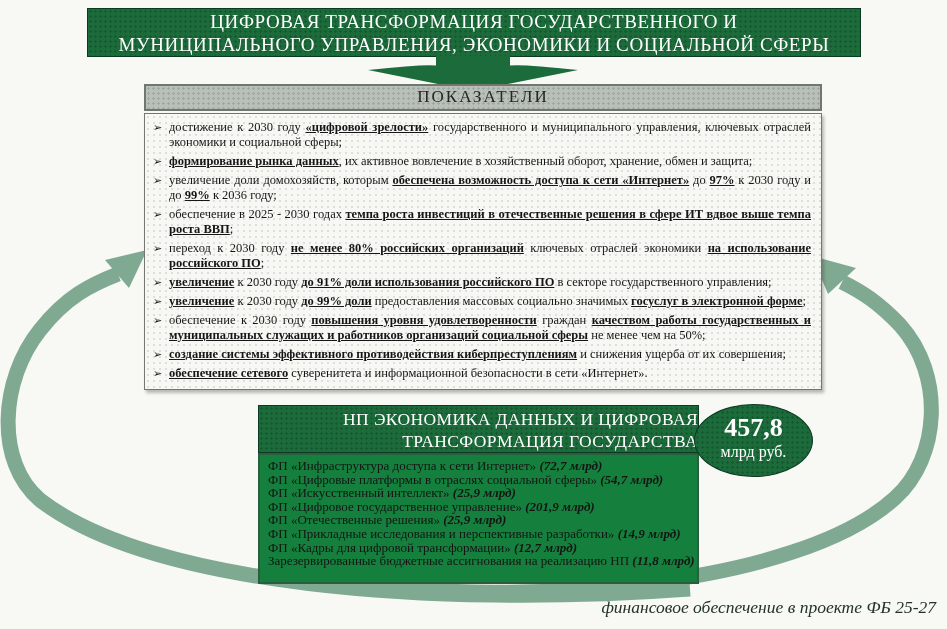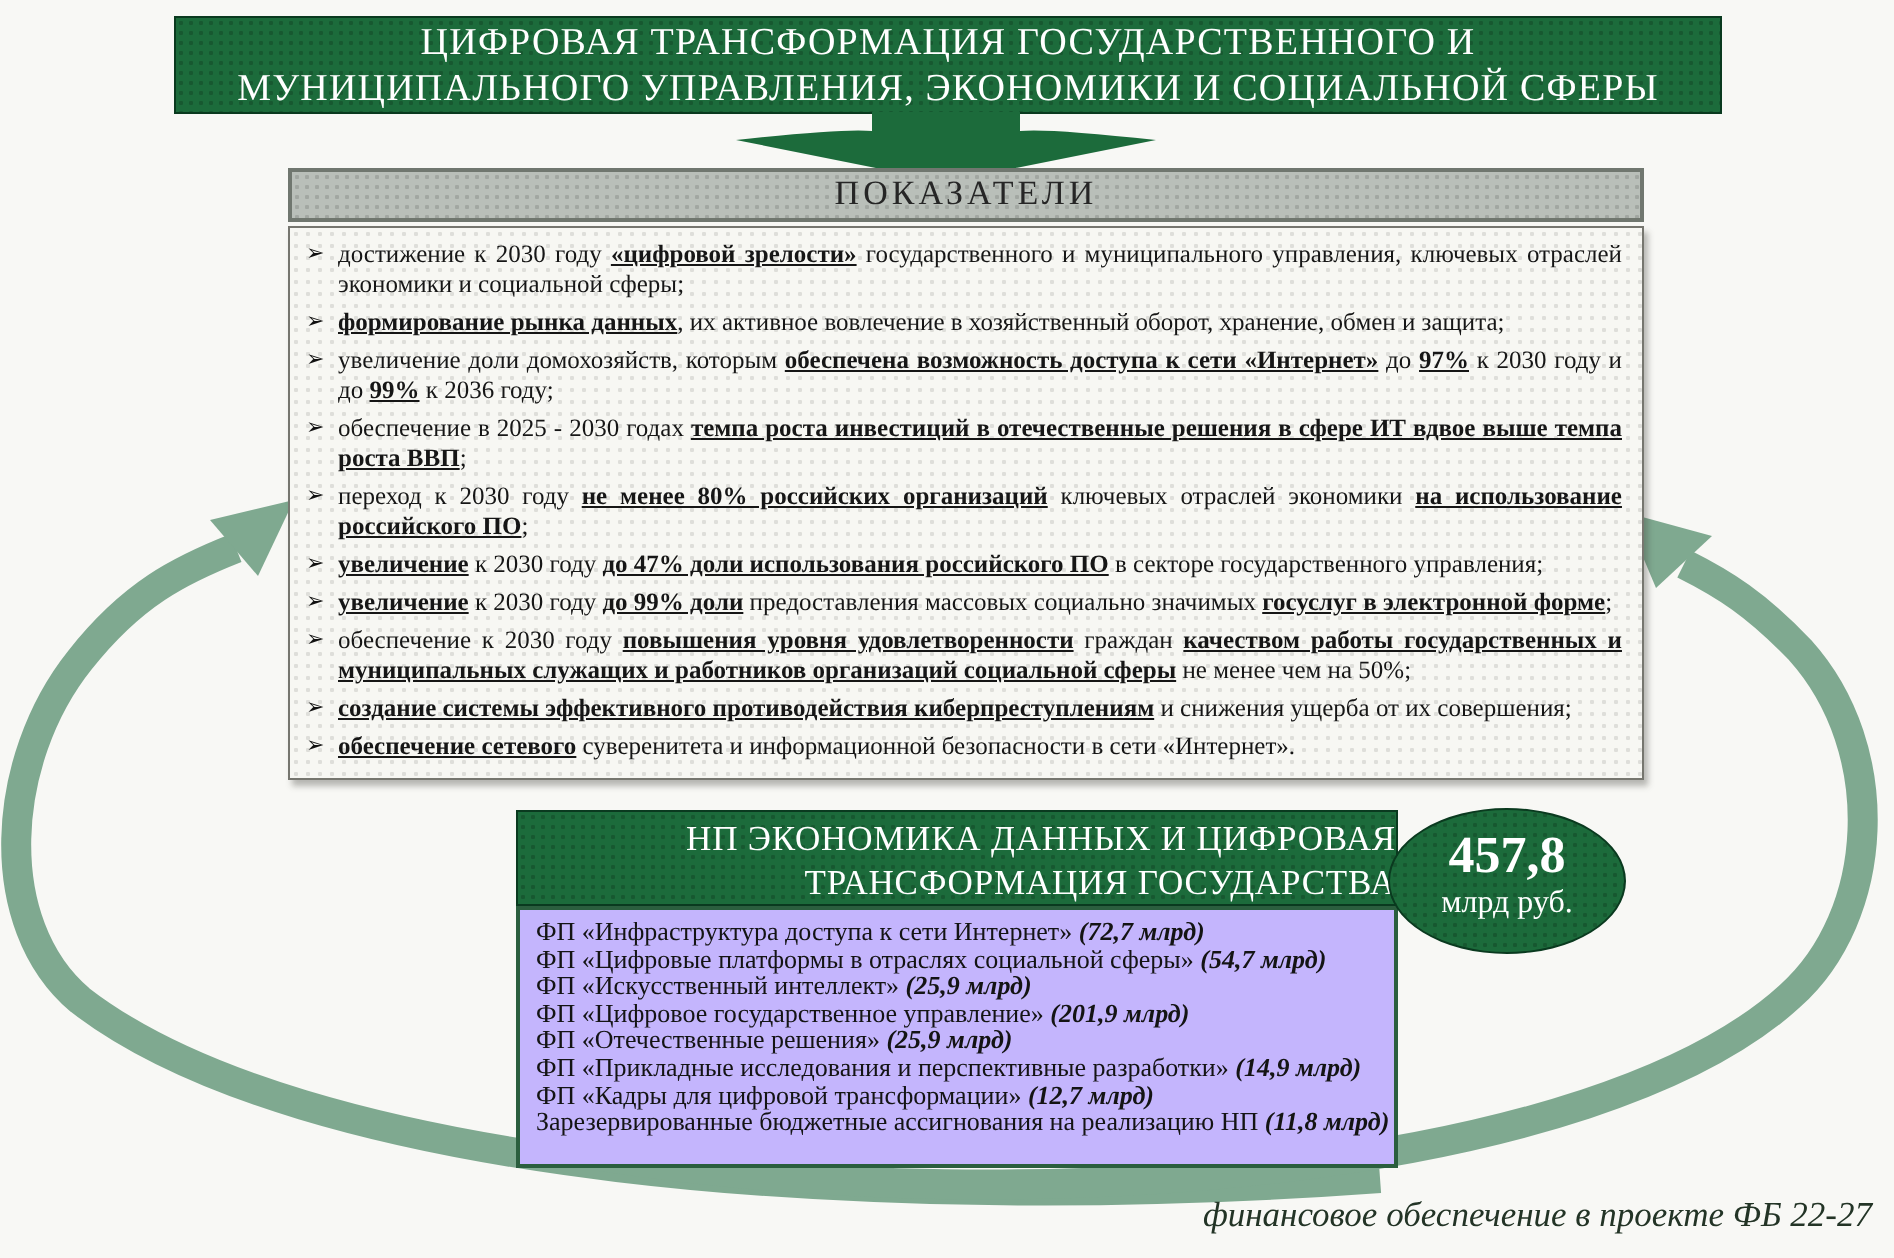--- a/index.html
+++ b/index.html
@@ -65,21 +65,21 @@
     background-size:5px 5px;
     border:1px solid #0a3a1f;box-sizing:border-box;
     color:#fff;text-align:right;
     font-size:17.5px;line-height:22px;letter-spacing:.4px;
     padding-top:2px;
   }
 
   
   .np-box{
     position:absolute;left:258px;top:453px;width:441px;height:131px;z-index:1;
-    background:#c4b5fd;
+    background:#15803d;
     border:2px solid #2b5e3e;box-sizing:border-box;
     padding:4px 6px 2px 8px;
     color:#141414;font-size:13px;line-height:13.6px;
     overflow:hidden;
   }
   .np-row{white-space:nowrap;}
   .np-row .amt{font-weight:bold;font-style:italic;}
 
   
   .badge{
@@ -142,21 +142,21 @@
       <div class="ind-item">
         <span class="bullet">➢</span>
         <span class="txt">обеспечение в 2025 - 2030 годах <b><u>темпа роста инвестиций в отечественные решения в сфере ИТ вдвое выше темпа роста ВВП</u></b>;</span>
       </div>
       <div class="ind-item">
         <span class="bullet">➢</span>
         <span class="txt">переход к 2030 году <b><u>не менее 80% российских организаций</u></b> ключевых отраслей экономики <b><u>на использование российского ПО</u></b>;</span>
       </div>
       <div class="ind-item">
         <span class="bullet">➢</span>
-        <span class="txt"><b><u>увеличение</u></b> к 2030 году <b><u>до 47% доли использования российского ПО</u></b> в секторе государственного управления;</span>
+        <span class="txt"><b><u>увеличение</u></b> к 2030 году <b><u>до 91% доли использования российского ПО</u></b> в секторе государственного управления;</span>
       </div>
       <div class="ind-item">
         <span class="bullet">➢</span>
         <span class="txt"><b><u>увеличение</u></b> к 2030 году <b><u>до 99% доли</u></b> предоставления массовых социально значимых <b><u>госуслуг в электронной форме</u></b>;</span>
       </div>
       <div class="ind-item">
         <span class="bullet">➢</span>
         <span class="txt">обеспечение к 2030 году <b><u>повышения уровня удовлетворенности</u></b> граждан <b><u>качеством работы государственных и муниципальных служащих и работников организаций социальной сферы</u></b> не менее чем на 50%;</span>
       </div>
       <div class="ind-item">
@@ -183,15 +183,15 @@
       <div class="np-row"><span class="lbl">ФП «Прикладные исследования и перспективные разработки» </span><span class="amt">(14,9 млрд)</span></div>
       <div class="np-row"><span class="lbl">ФП «Кадры для цифровой трансформации» </span><span class="amt">(12,7 млрд)</span></div>
       <div class="np-row"><span class="lbl">Зарезервированные бюджетные ассигнования на реализацию НП </span><span class="amt">(11,8 млрд)</span></div>
     </div>
 
   <div class="badge">
     <div class="val">457,8</div>
     <div class="unit">млрд руб.</div>
   </div>
 
-  <div class="caption">финансовое обеспечение в проекте ФБ 22-27</div>
+  <div class="caption">финансовое обеспечение в проекте ФБ 25-27</div>
 
 </div>
 
 </body></html>

